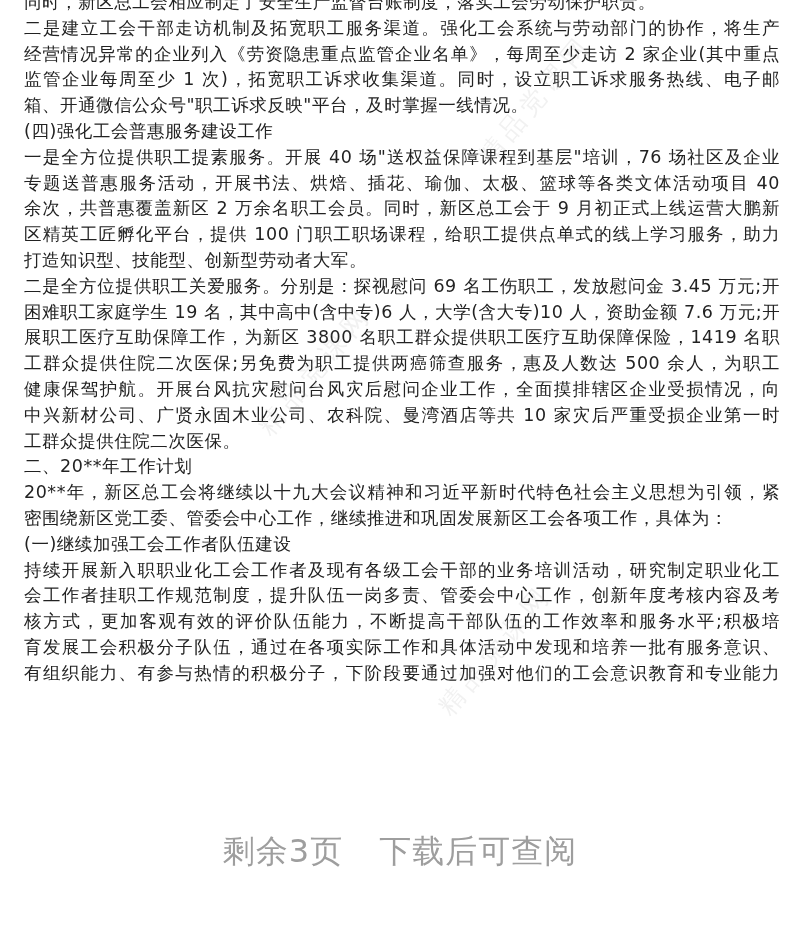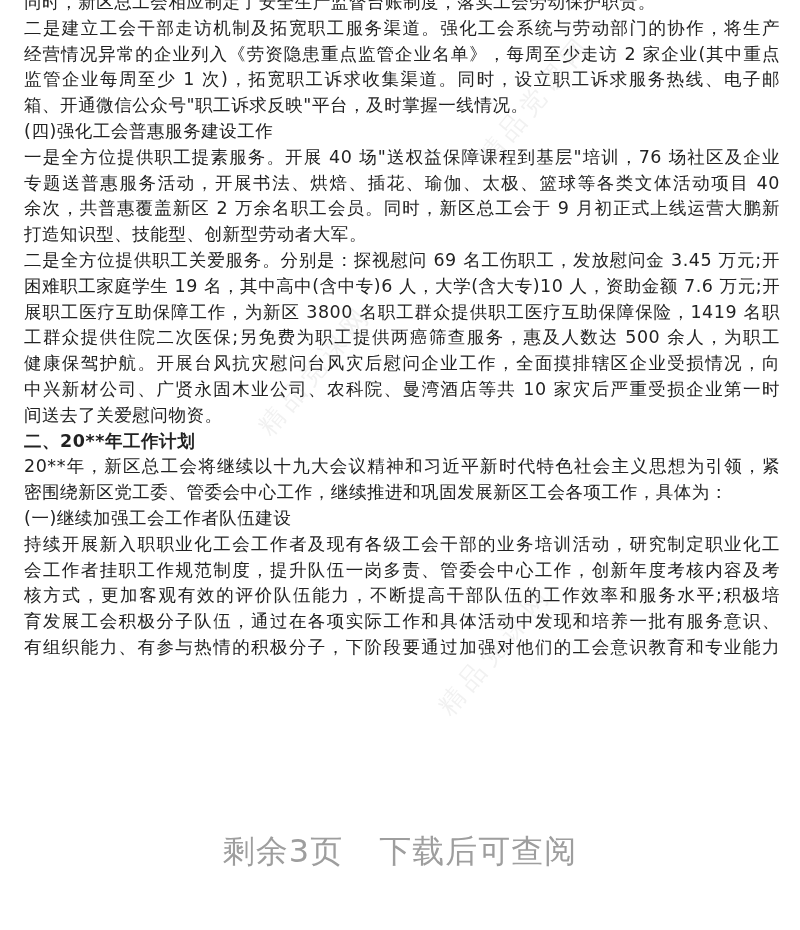--- a/index.html
+++ b/index.html
@@ -26,21 +26,21 @@
       line-height: 25.8px;
       height: 25.8px;
       white-space: nowrap;
       letter-spacing: 0.55px;
     }
     .line.justify {
       text-align: justify;
       text-align-last: justify;
     }
     .line.bold {
-      font-weight: bold;
+      font-weight: normal;
     }
     .watermark {
       position: absolute;
       color: rgba(150,150,150,0.13);
       font-size: 26px;
       letter-spacing: 6px;
       transform: rotate(-50deg);
       transform-origin: left top;
       white-space: nowrap;
       pointer-events: none;
@@ -66,28 +66,29 @@
 <div class="page">
   <div class="line">同时，新区总工会相应制定了安全生产监督台账制度，落实工会劳动保护职责。</div>
   <div class="line justify">二是建立工会干部走访机制及拓宽职工服务渠道。强化工会系统与劳动部门的协作，将生产</div>
   <div class="line justify">经营情况异常的企业列入《劳资隐患重点监管企业名单》，每周至少走访 2 家企业(其中重点</div>
   <div class="line justify">监管企业每周至少 1 次)，拓宽职工诉求收集渠道。同时，设立职工诉求服务热线、电子邮</div>
   <div class="line">箱、开通微信公众号"职工诉求反映"平台，及时掌握一线情况。</div>
   <div class="line">(四)强化工会普惠服务建设工作</div>
   <div class="line justify">一是全方位提供职工提素服务。开展 40 场"送权益保障课程到基层"培训，76 场社区及企业</div>
   <div class="line justify">专题送普惠服务活动，开展书法、烘焙、插花、瑜伽、太极、篮球等各类文体活动项目 40</div>
   <div class="line justify">余次，共普惠覆盖新区 2 万余名职工会员。同时，新区总工会于 9 月初正式上线运营大鹏新</div>
+  <div class="line justify">区精英工匠孵化平台，提供 100 门职工职场课程，给职工提供点单式的线上学习服务，助力</div>
   <div class="line">打造知识型、技能型、创新型劳动者大军。</div>
   <div class="line justify">二是全方位提供职工关爱服务。分别是：探视慰问 69 名工伤职工，发放慰问金 3.45 万元;开</div>
   <div class="line justify">困难职工家庭学生 19 名，其中高中(含中专)6 人，大学(含大专)10 人，资助金额 7.6 万元;开</div>
   <div class="line justify">展职工医疗互助保障工作，为新区 3800 名职工群众提供职工医疗互助保障保险，1419 名职</div>
   <div class="line justify">工群众提供住院二次医保;另免费为职工提供两癌筛查服务，惠及人数达 500 余人，为职工</div>
   <div class="line justify">健康保驾护航。开展台风抗灾慰问台风灾后慰问企业工作，全面摸排辖区企业受损情况，向</div>
   <div class="line justify">中兴新材公司、广贤永固木业公司、农科院、曼湾酒店等共 10 家灾后严重受损企业第一时</div>
-  <div class="line">间送去了关爱慰问物资。</div>
+  <div class="line">工群众提供住院二次医保。</div>
   <div class="line bold">二、20**年工作计划</div>
   <div class="line justify">20**年，新区总工会将继续以十九大会议精神和习近平新时代特色社会主义思想为引领，紧</div>
   <div class="line">密围绕新区党工委、管委会中心工作，继续推进和巩固发展新区工会各项工作，具体为：</div>
   <div class="line">(一)继续加强工会工作者队伍建设</div>
   <div class="line justify">持续开展新入职职业化工会工作者及现有各级工会干部的业务培训活动，研究制定职业化工</div>
   <div class="line justify">会工作者挂职工作规范制度，提升队伍一岗多责、管委会中心工作，创新年度考核内容及考</div>
   <div class="line justify">核方式，更加客观有效的评价队伍能力，不断提高干部队伍的工作效率和服务水平;积极培</div>
   <div class="line justify">育发展工会积极分子队伍，通过在各项实际工作和具体活动中发现和培养一批有服务意识、</div>
   <div class="line justify">有组织能力、有参与热情的积极分子，下阶段要通过加强对他们的工会意识教育和专业能力</div>
 </div>

